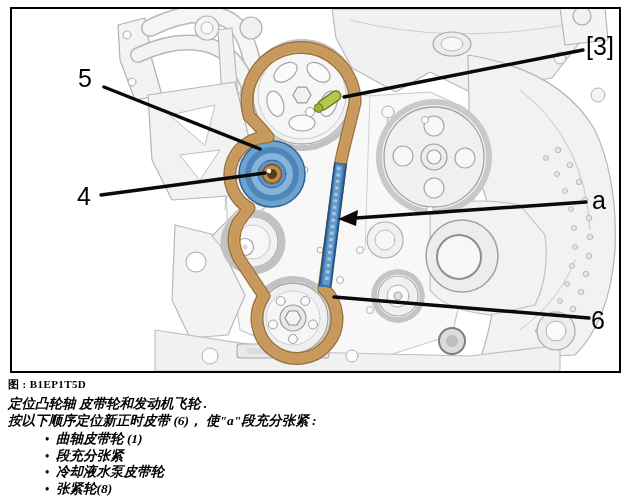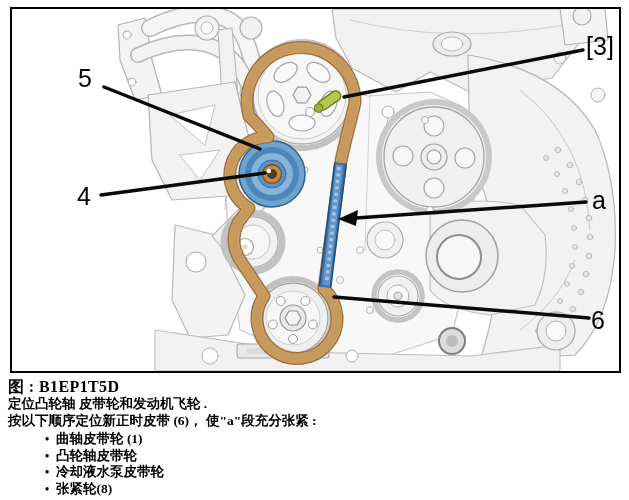--- a/index.html
+++ b/index.html
@@ -1,20 +1,20 @@
 <!DOCTYPE html>
 <html><head>
 <meta charset="utf-8">
 <style>
   html,body{margin:0;padding:0;background:#ffffff;}
   .page{position:relative;width:629px;height:500px;background:#fff;overflow:hidden;
         font-family:"Liberation Serif",serif;color:#000;}
   .fig-svg{position:absolute;left:0;top:0;}
-  .caption{position:absolute;left:8px;top:377px;font-size:16px;font-weight:bold;letter-spacing:.4px;}
-  .textblock{position:absolute;left:8px;top:395px;width:610px;font-size:13.5px;font-weight:600;line-height:17px;}
+  .caption{position:absolute;left:8px;top:377px;font-size:11px;font-weight:bold;letter-spacing:.4px;}
+  .textblock{position:absolute;left:8px;top:395px;width:610px;font-size:13.5px;font-weight:600;line-height:17px;font-style:italic;}
   .bullets{margin-top:2px;}
   .bullet-row{display:flex;align-items:flex-start;padding-left:30px;line-height:16.5px;}
   .bullet-dot{width:18px;flex:0 0 18px;text-align:center;font-size:12px;}
   .bullet-text{flex:1;}
   svg text{font-family:"Liberation Sans",sans-serif;}
 </style>
 </head>
 <body>
 
 <div class="page">
@@ -247,21 +247,21 @@
   <div class="textblock">
     <div>定位凸轮轴 皮带轮和发动机飞轮 .</div>
     <div>按以下顺序定位新正时皮带 (6)， 使"a"段充分张紧 :</div>
     <div class="bullets">
       <div class="bullet-row">
         <span class="bullet-dot">•</span>
         <span class="bullet-text">曲轴皮带轮 (1)</span>
       </div>
       <div class="bullet-row">
         <span class="bullet-dot">•</span>
-        <span class="bullet-text">凸轮轴皮带轮</span>
+        <span class="bullet-text">段充分张紧</span>
       </div>
       <div class="bullet-row">
         <span class="bullet-dot">•</span>
         <span class="bullet-text">冷却液水泵皮带轮</span>
       </div>
       <div class="bullet-row">
         <span class="bullet-dot">•</span>
         <span class="bullet-text">张紧轮(8)</span>
       </div>
     </div>

